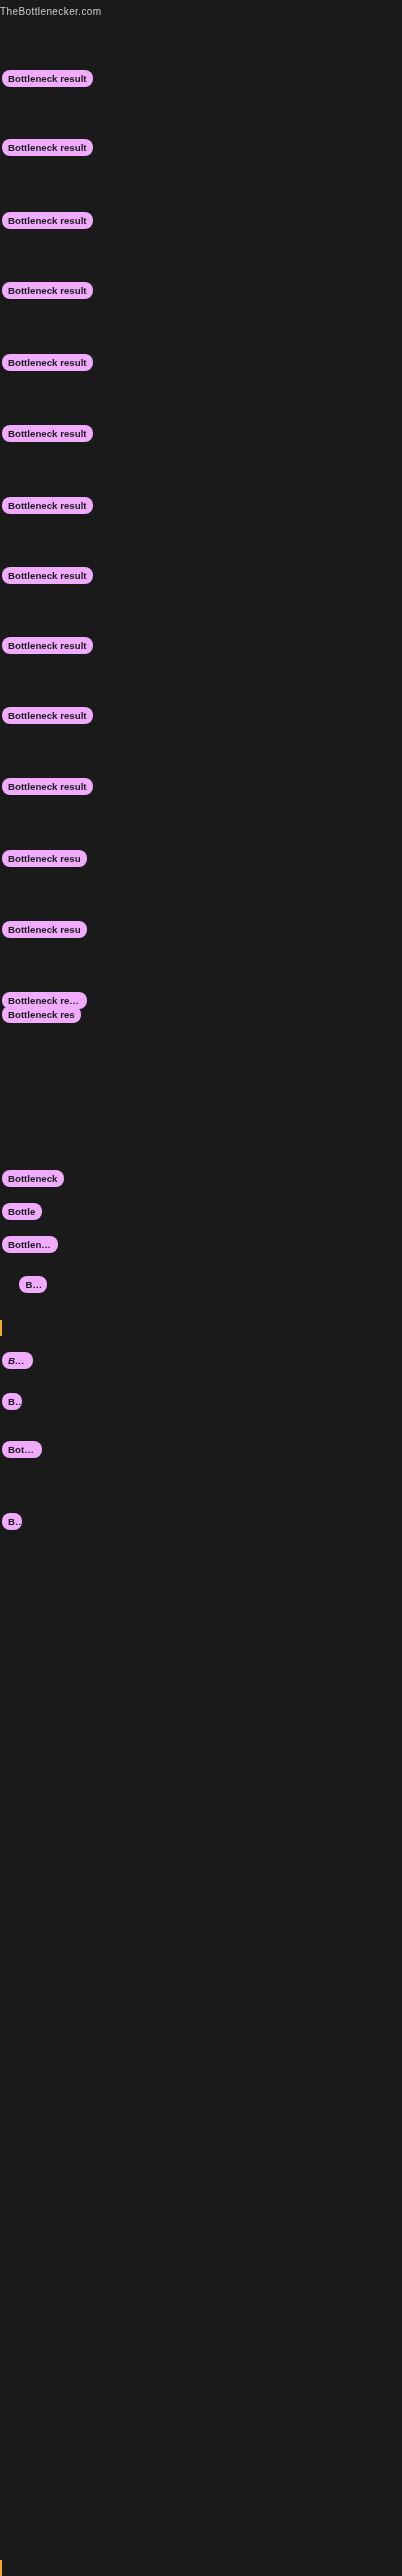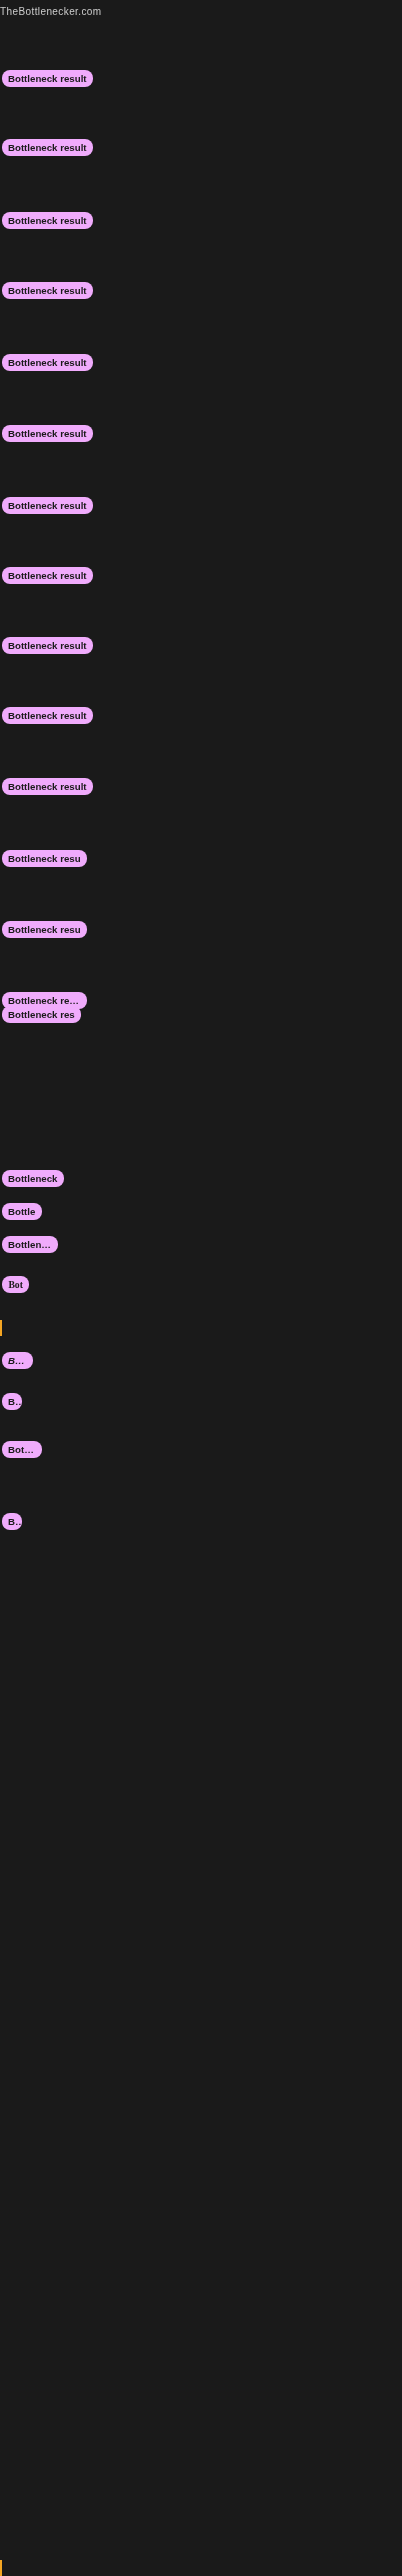--- a/index.html
+++ b/index.html
@@ -67,21 +67,21 @@
     <div class="result-item" style="top: 613px; left: 1.6px;"><div class="bottleneck-badge" style="max-width: 105px;">Bottleneck result</div></div>
     <div class="result-item" style="top: 683px; left: 1.6px;"><div class="bottleneck-badge" style="max-width: 105px;">Bottleneck result</div></div>
     <div class="result-item" style="top: 754px; left: 1.6px;"><div class="bottleneck-badge" style="max-width: 105px;">Bottleneck result</div></div>
     <div class="result-item" style="top: 826px; left: 1.6px;"><div class="bottleneck-badge" style="max-width: 93px;">Bottleneck resu</div></div>
     <div class="result-item" style="top: 897px; left: 1.6px;"><div class="bottleneck-badge" style="max-width: 89px;">Bottleneck resu</div></div>
     <div class="result-item" style="top: 968px; left: 1.6px;"><div class="bottleneck-badge" style="max-width: 85px;">Bottleneck resu</div></div>
     <div class="result-item" style="top: 982px; left: 1.6px;"><div class="bottleneck-badge" style="max-width: 81px;">Bottleneck res</div></div>
     <div class="result-item" style="top: 1109px; left: 1.6px; margin-top: 37px;"><div class="bottleneck-badge" style="max-width: 66px;">Bottleneck</div></div>
     <div class="result-item" style="top: 1179px; left: 1.6px;"><div class="bottleneck-badge" style="max-width: 44px;">Bottle</div></div>
     <div class="result-item" style="top: 1212px; left: 1.6px;"><div class="bottleneck-badge" style="max-width: 56px;">Bottleneck</div></div>
-    <div class="result-item" style="top: 1252px; left: 2px; font-family: Liberation Serif, serif;"><div class="bottleneck-badge" style="max-width: 28px;">Bot</div></div>
+    <div class="result-item" style="top: 1252px; left: 19px;"><div class="bottleneck-badge" style="max-width: 28px;">Bot</div></div>
     <div class="cursor-line" style="top: 1296px;"></div>
     <div class="result-item" style="top: 1328px; left: 1.6px; font-style: italic;"><div class="bottleneck-badge" style="max-width: 31px;">Bott</div></div>
     <div class="result-item" style="top: 1369px; left: 1.6px;"><div class="bottleneck-badge" style="max-width: 20px;">Bo</div></div>
     <div class="result-item" style="top: 1417px; left: 1.6px;"><div class="bottleneck-badge" style="max-width: 40px;">Bottle</div></div>
     <div class="result-item" style="top: 1489px; left: 1.6px;"><div class="bottleneck-badge" style="max-width: 20px;">Bo</div></div>
     <div class="cursor-line" style="top: 2536px;"></div>
   </div>
 
 
 </body></html>

